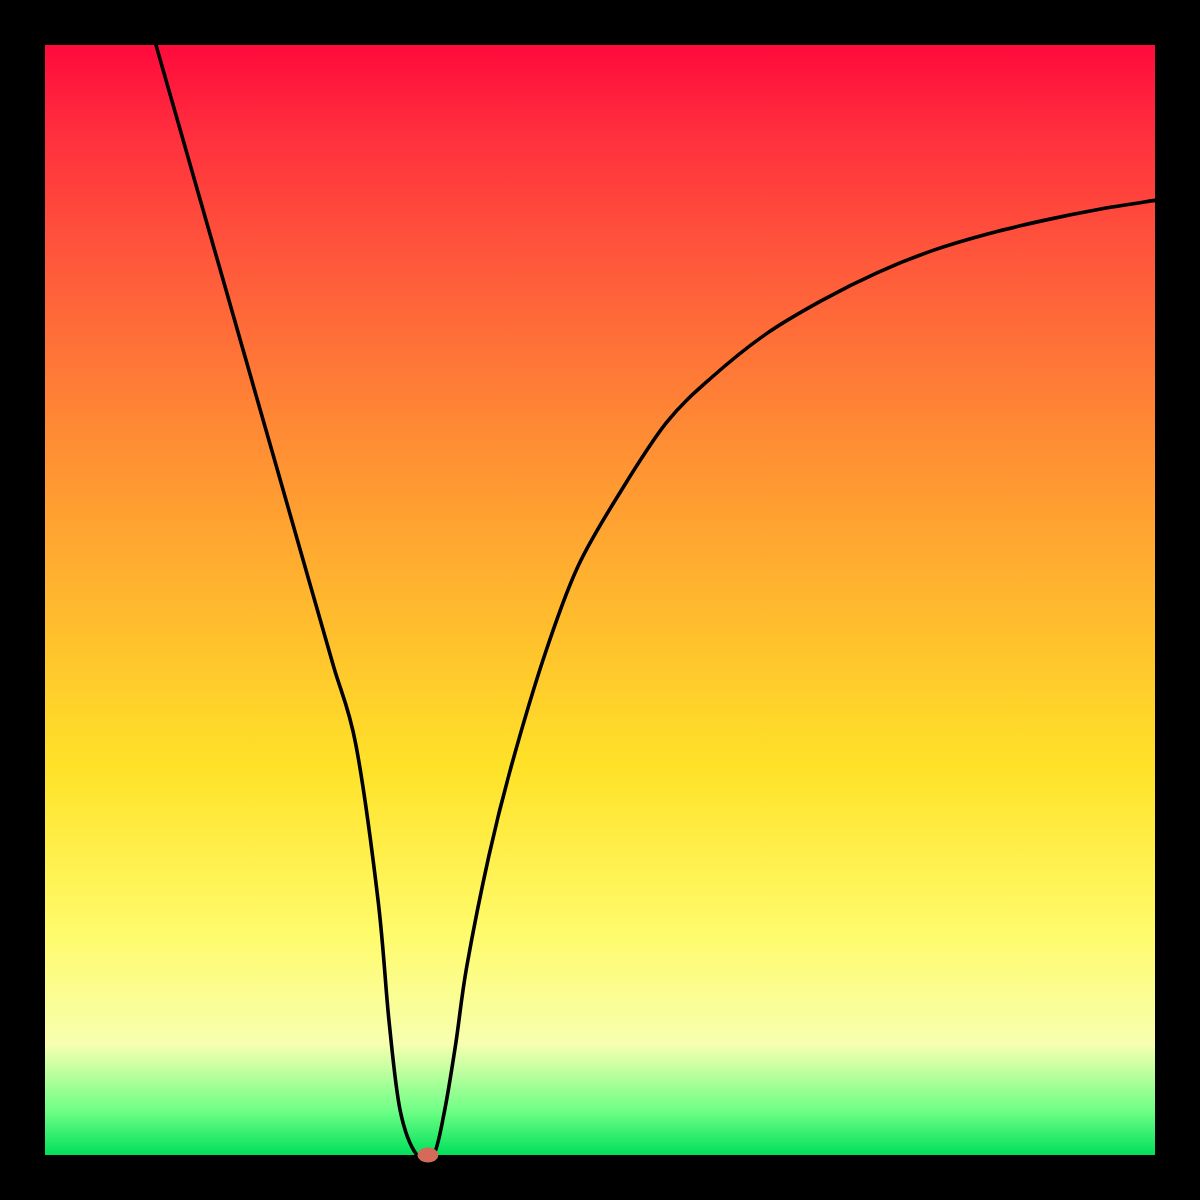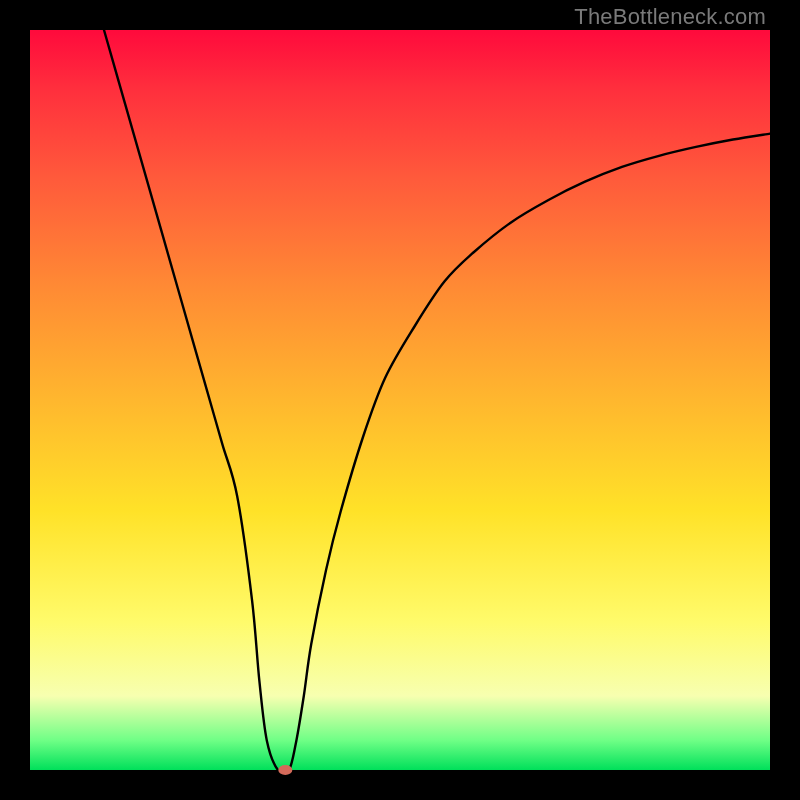--- a/index.html
+++ b/index.html
@@ -59,14 +59,13 @@
 </head>
 <body>
 
 <div class="frame">
   <div class="plot-area">
     <svg class="curve" viewBox="0 0 740 740">
       <path id="curve-path" fill="none" stroke="#000" stroke-width="2.4" stroke-linejoin="round" stroke-linecap="round" d="M 74,0 C 76.46666666666667,8.633333333333326 83.86666666666666,34.53333333333329 88.8,51.799999999999955 C 93.73333333333333,69.06666666666662 98.66666666666667,86.33333333333336 103.60000000000001,103.60000000000002 C 108.53333333333335,120.86666666666669 113.46666666666667,138.1333333333333 118.4,155.39999999999998 C 123.33333333333334,172.66666666666666 128.26666666666665,189.93333333333337 133.2,207.20000000000005 C 138.13333333333333,224.46666666666673 143.06666666666666,241.73333333333335 148,259 C 152.93333333333334,276.26666666666665 157.86666666666667,293.53333333333336 162.8,310.8 C 167.73333333333335,328.06666666666666 172.66666666666666,345.3333333333333 177.6,362.59999999999997 C 182.53333333333333,379.8666666666666 187.46666666666667,397.1333333333333 192.4,414.4 C 197.33333333333334,431.66666666666663 202.26666666666668,440.3 207.20000000000002,466.2 C 212.13333333333335,492.09999999999997 218.3,538.9666666666666 222,569.8 C 225.7,600.6333333333333 226.93333333333334,627.7666666666667 229.4,651.2 C 231.86666666666667,674.6333333333334 233.71666666666667,695.6 236.8,710.4 C 239.88333333333335,725.1999999999999 244.20000000000002,735.0666666666666 247.9,740 C 251.6,744.9333333333334 255.91666666666669,744.9333333333334 259,740 C 262.0833333333333,735.0666666666666 263.9333333333333,722.7333333333333 266.4,710.4 C 268.8666666666667,698.0666666666666 271.33333333333337,682.0333333333333 273.8,666 C 276.26666666666665,649.9666666666667 277.5,635.1666666666667 281.2,614.2 C 284.9,593.2333333333333 291.06666666666666,562.4000000000001 296,540.2 C 300.93333333333334,518 304.6333333333333,503.2 310.8,481 C 316.9666666666667,458.8 325.6,429.2 333,407 C 340.4,384.8 346.56666666666666,366.29999999999995 355.2,347.79999999999995 C 363.8333333333333,329.29999999999995 374.93333333333334,312.0333333333333 384.8,296 C 394.6666666666667,279.9666666666667 404.53333333333336,263.9333333333333 414.40000000000003,251.59999999999997 C 424.2666666666667,239.26666666666662 432.9,231.86666666666667 444,222 C 455.1,212.13333333333333 468.6666666666667,201.03333333333333 481,192.39999999999998 C 493.3333333333333,183.76666666666662 505.6666666666667,176.98333333333326 518,170.19999999999993 C 530.3333333333334,163.4166666666666 542.6666666666666,157.24999999999991 555,151.69999999999993 C 567.3333333333334,146.14999999999995 579.6666666666666,141.21666666666673 592,136.9000000000001 C 604.3333333333334,132.58333333333346 616.6666666666666,129.13000000000008 629,125.80000000000007 C 641.3333333333334,122.47000000000004 653.6666666666666,119.63333333333331 666,116.91999999999996 C 678.3333333333334,114.2066666666666 690.6666666666666,111.73999999999997 703,109.51999999999998 C 715.3333333333334,107.3 733.8333333333334,104.58666666666669 740,103.60000000000002"></path>
       <ellipse id="marker-dot" cx="255.29999999999998" cy="740" rx="7" ry="5" fill="#d46a5a"></ellipse>
     </svg>
   </div>
-  <div class="watermark">TheBottleneck.com</div>
 </div>
 
 </body></html>

